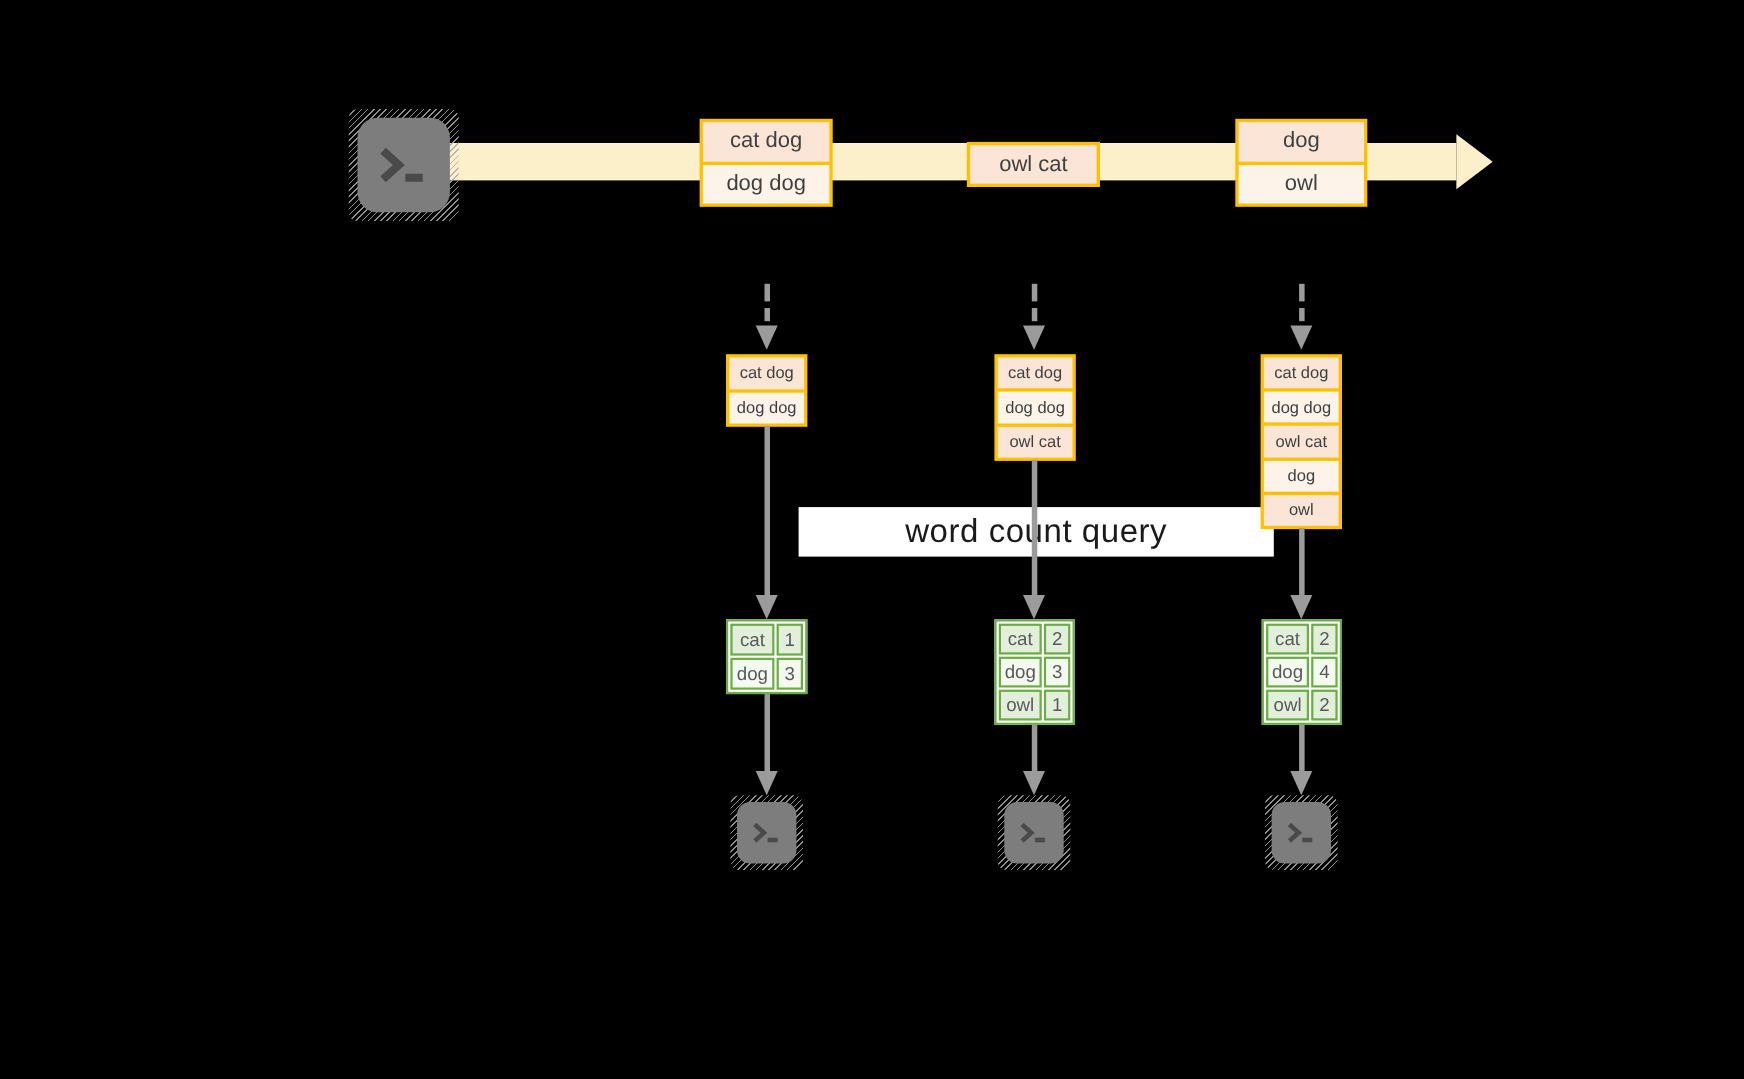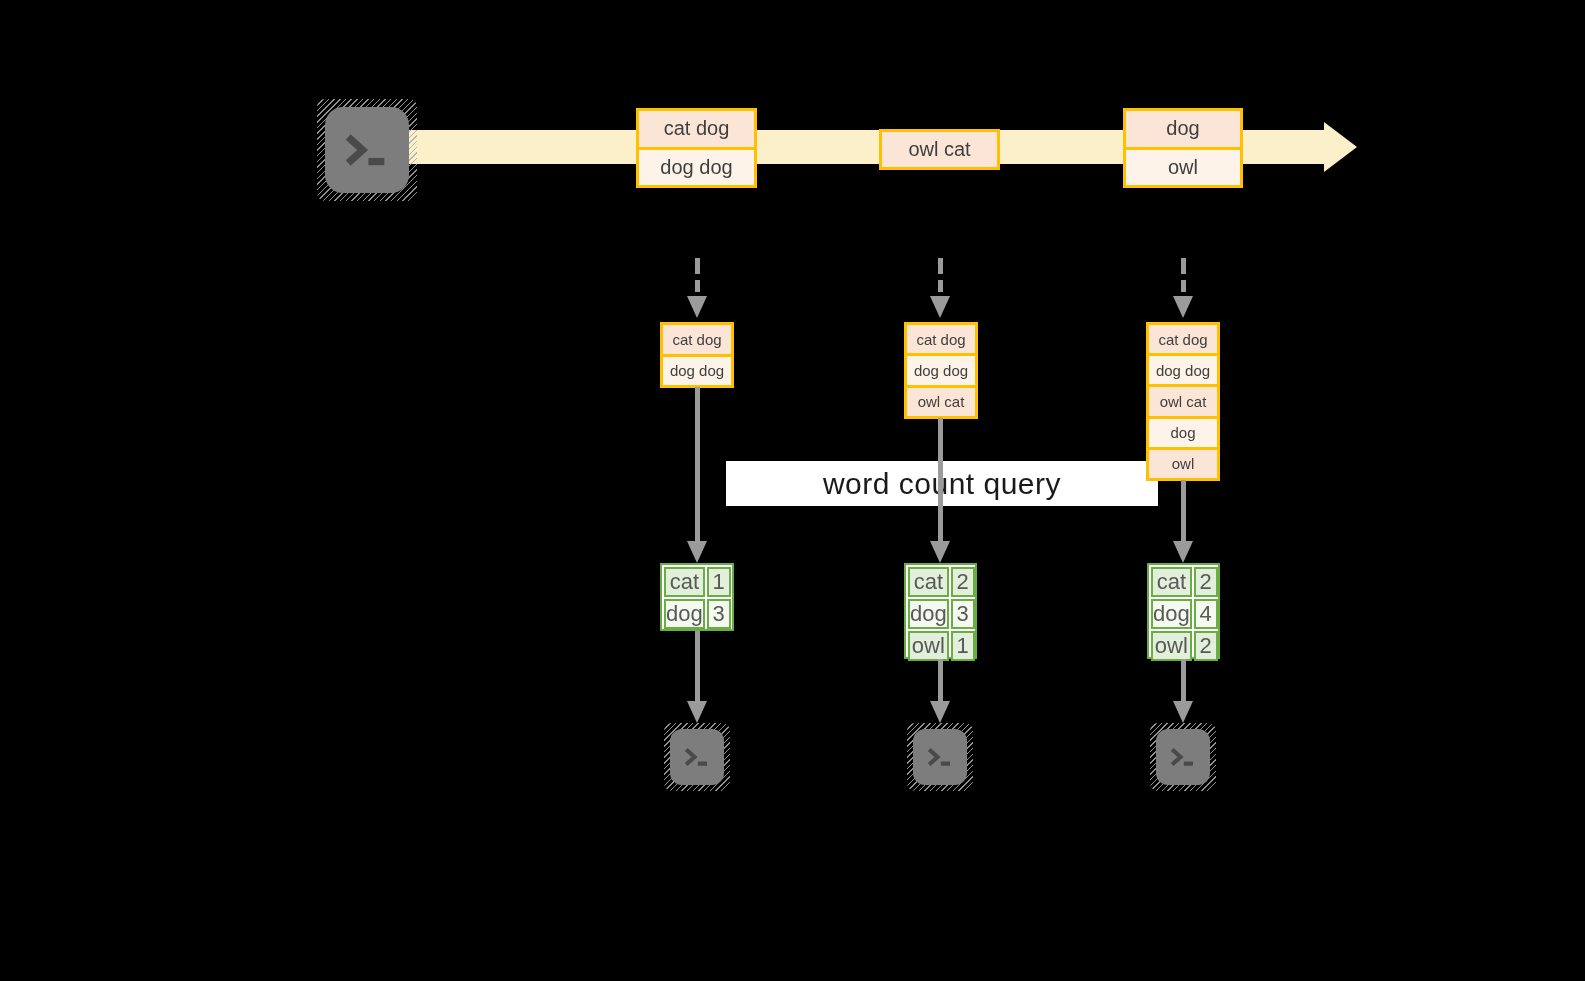--- a/index.html
+++ b/index.html
@@ -20,21 +20,21 @@
   .fa{background:var(--box-fill-a);}
   .fb{background:var(--box-fill-b);text-align:center;}
   .batch .row{font-size:20px;}
   .stack .row{font-size:15px;}
 
   
   .gtable{position:absolute;background:#ffffff;border:2px solid var(--table-border);
           padding:2px;box-sizing:border-box;display:grid;grid-template-columns:1fr 24px;
           gap:2px;z-index:2;}
   .gtable .cell{border:2px solid var(--table-border);display:flex;align-items:center;
-          justify-content:center;font-size:22px;color:var(--table-text);text-align:center;}
+          justify-content:center;font-size:17px;color:var(--table-text);text-align:center;}
   .ga{background:var(--table-fill-a);}
   .gb{background:var(--table-fill-b);}
 
   
   .dash,.aline{position:absolute;width:5px;background:var(--arrow-gray);z-index:3;}
   .ahead{position:absolute;width:0;height:0;z-index:3;
     border-left:10px solid transparent;border-right:10px solid transparent;
     border-top:22px solid var(--arrow-gray);}
 
   

